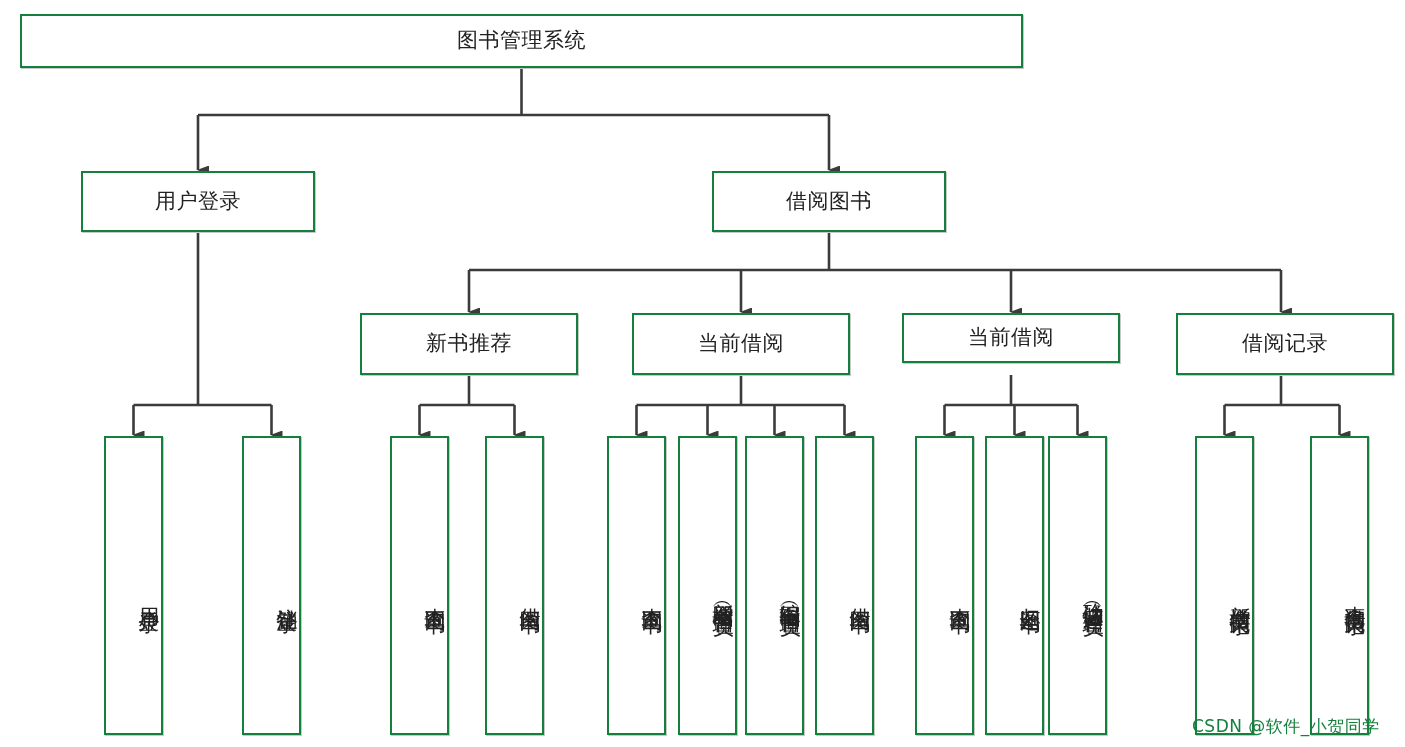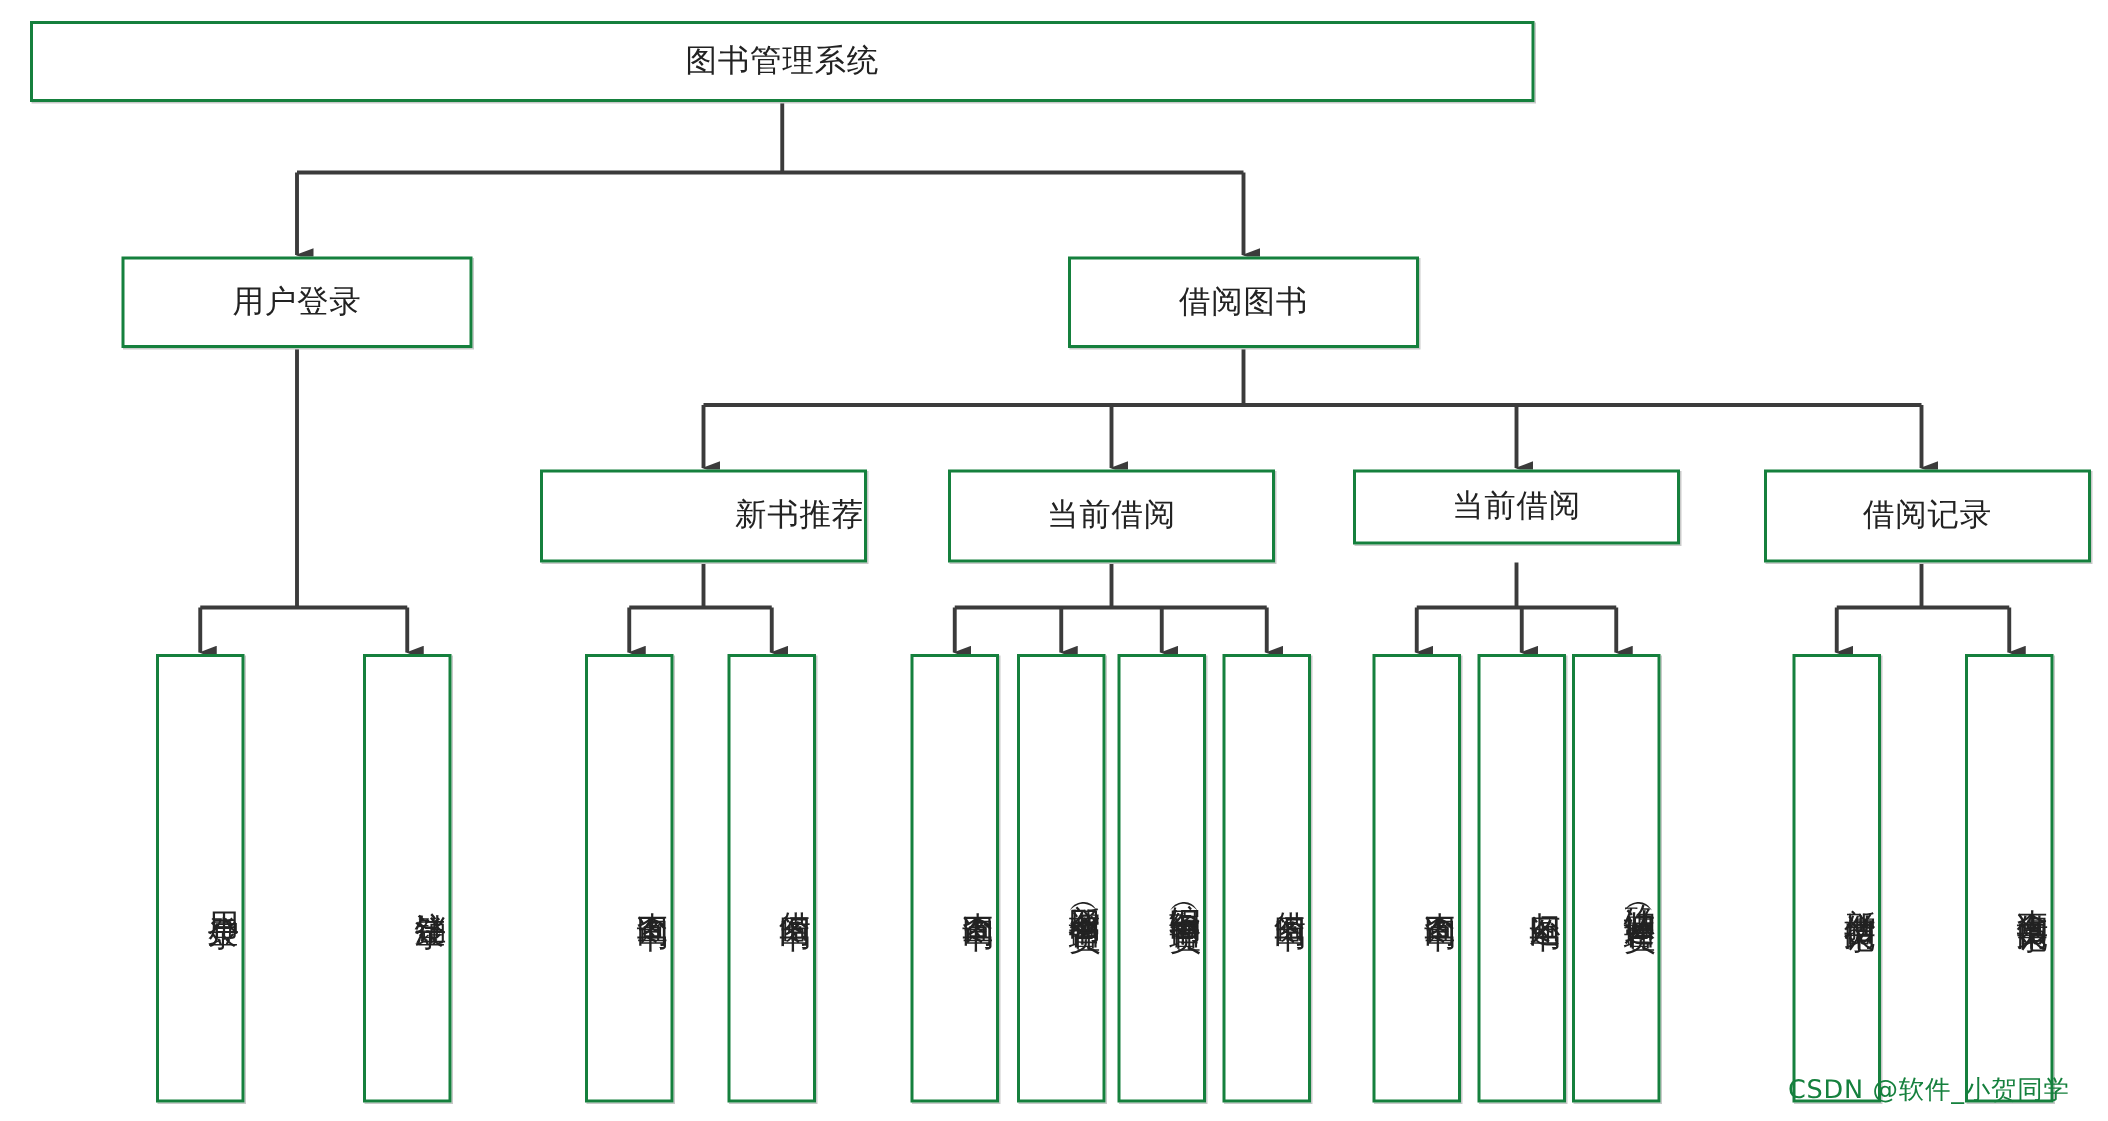--- a/index.html
+++ b/index.html
@@ -116,21 +116,21 @@
   <div id="nodes">
       <div class="node h" style="left: 20px; top: 14px; width: 1003px; height: 54px;">
         <span>图书管理系统</span>
       </div>
       <div class="node h" style="left: 81px; top: 171px; width: 234px; height: 61px;">
         <span>用户登录</span>
       </div>
       <div class="node h" style="left: 712px; top: 171px; width: 234px; height: 61px;">
         <span>借阅图书</span>
       </div>
-      <div class="node h" style="left: 360px; top: 313px; width: 218px; height: 62px; justify-content: flex-end;">
+      <div class="node h" style="left: 360px; top: 313px; width: 218px; height: 62px;">
         <span>新书推荐</span>
       </div>
       <div class="node h" style="left: 632px; top: 313px; width: 218px; height: 62px;">
         <span>当前借阅</span>
       </div>
       <div class="node h" style="left: 902px; top: 313px; width: 218px; height: 50px;">
         <span>当前借阅</span>
       </div>
       <div class="node h" style="left: 1176px; top: 313px; width: 218px; height: 62px;">
         <span>借阅记录</span>

